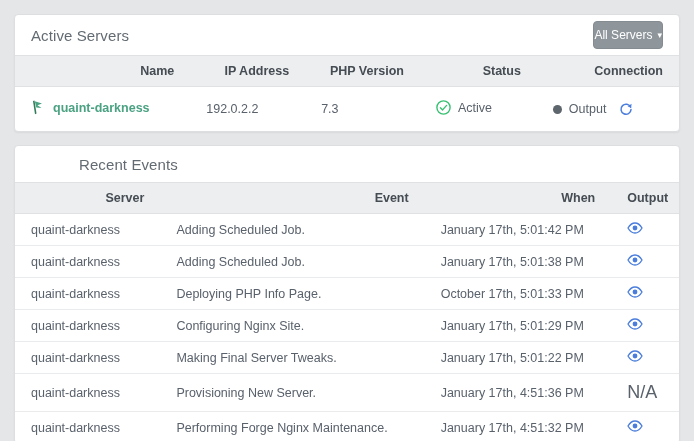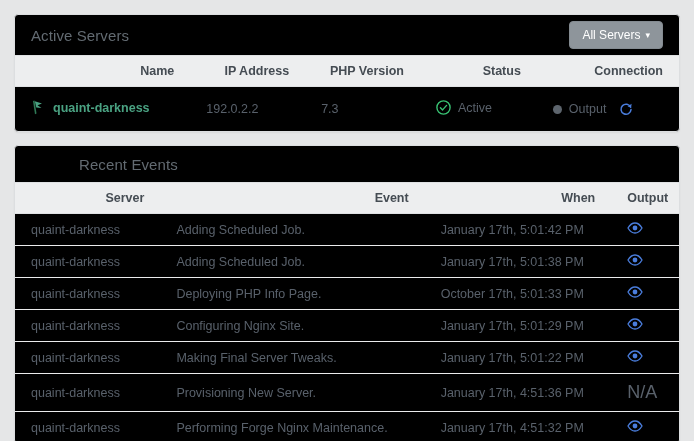--- a/index.html
+++ b/index.html
@@ -4,21 +4,21 @@
 <style>
   * { margin:0; padding:0; box-sizing:border-box; }
   html,body { width:694px; height:441px; }
   body {
     background:#e5e6e7;
     font-family:"Liberation Sans", sans-serif;
     padding:14px 14px 8px 14px;
     overflow:hidden;
   }
   .panel {
-    background:#000000;
+    background:#ffffff;
     border:1px solid #dcdee0;
     border-radius:4px;
     box-shadow:0 1px 2px rgba(0,0,0,0.06);
     overflow:hidden;
   }
   .panel + .panel { margin-top:13px; }
 
   .panel-head {
     display:flex;
     align-items:center;
@@ -29,21 +29,21 @@
   .panel-head.compact { height:36px;margin-left:48px; }
   .panel-title { color:#636b72; font-size:15px; letter-spacing:.1px; }
 
   .filter-btn {
     background:#8e959b;
     border:1px solid #848b91;
     color:#ffffff;
     font-family:"Liberation Sans", sans-serif;
     font-size:12px;
     border-radius:4px;
-    padding:6px 12px;
+    padding:6px 0;
     cursor:pointer;
     display:flex;
     align-items:center;
     gap:5px;
   }
   .filter-btn .caret { font-size:9px; line-height:1; }
 
   table { width:100%; border-collapse:collapse; table-layout:fixed; }
   thead th {
     background:#edeeef;

